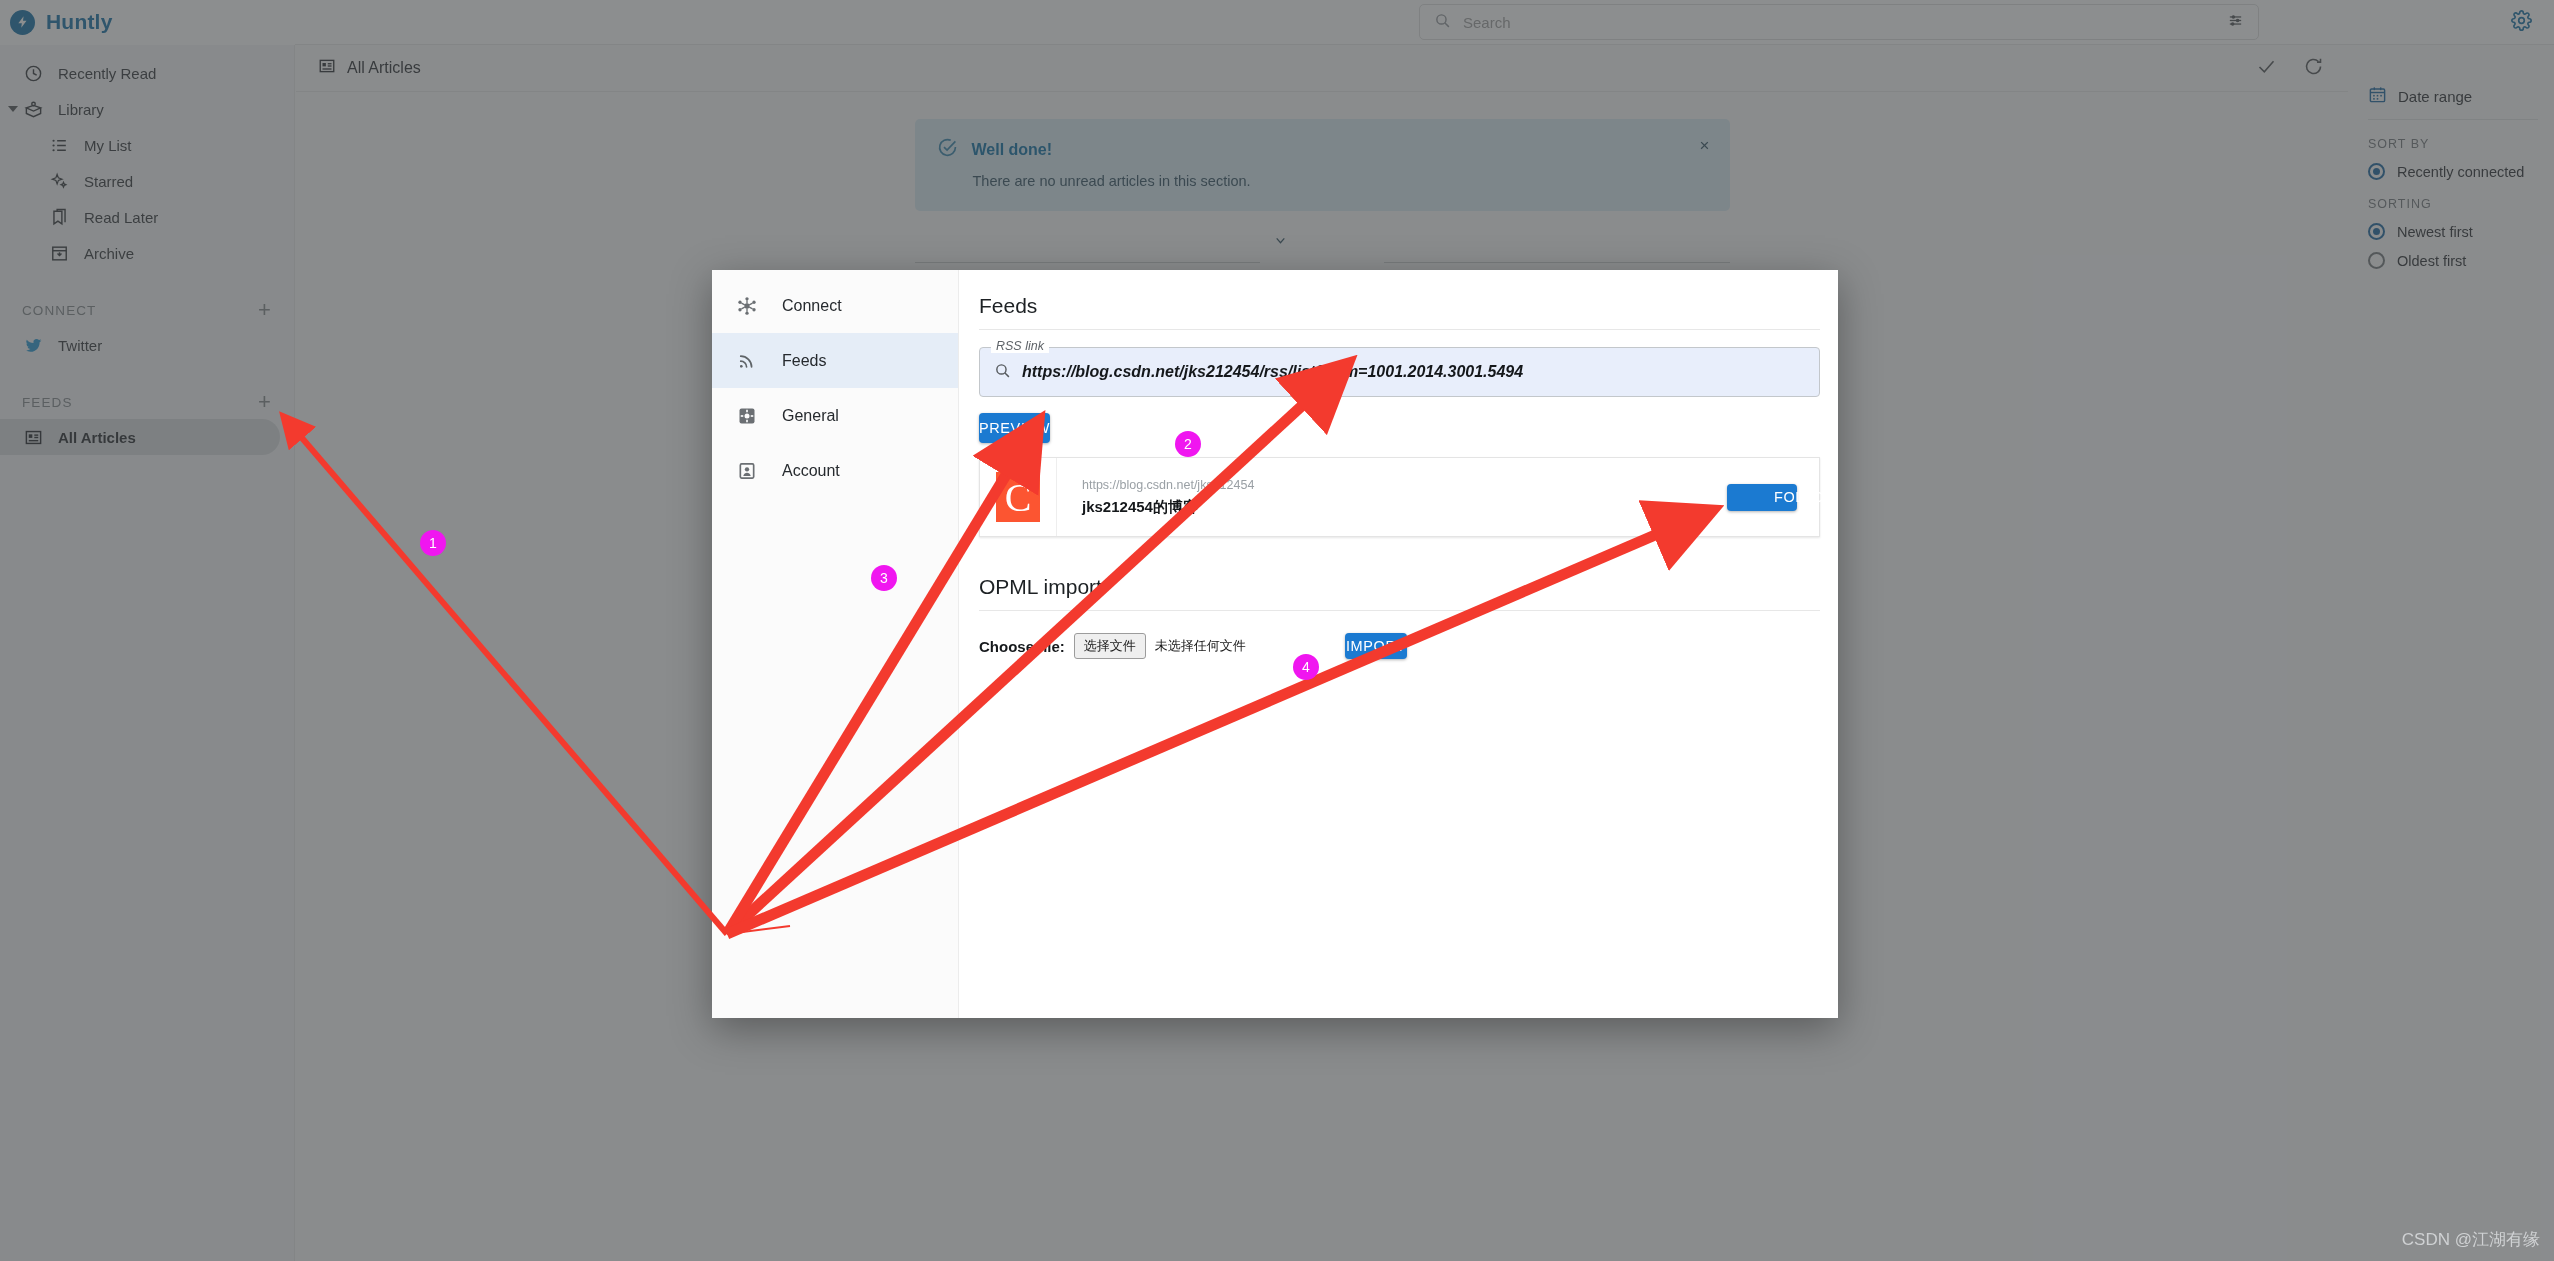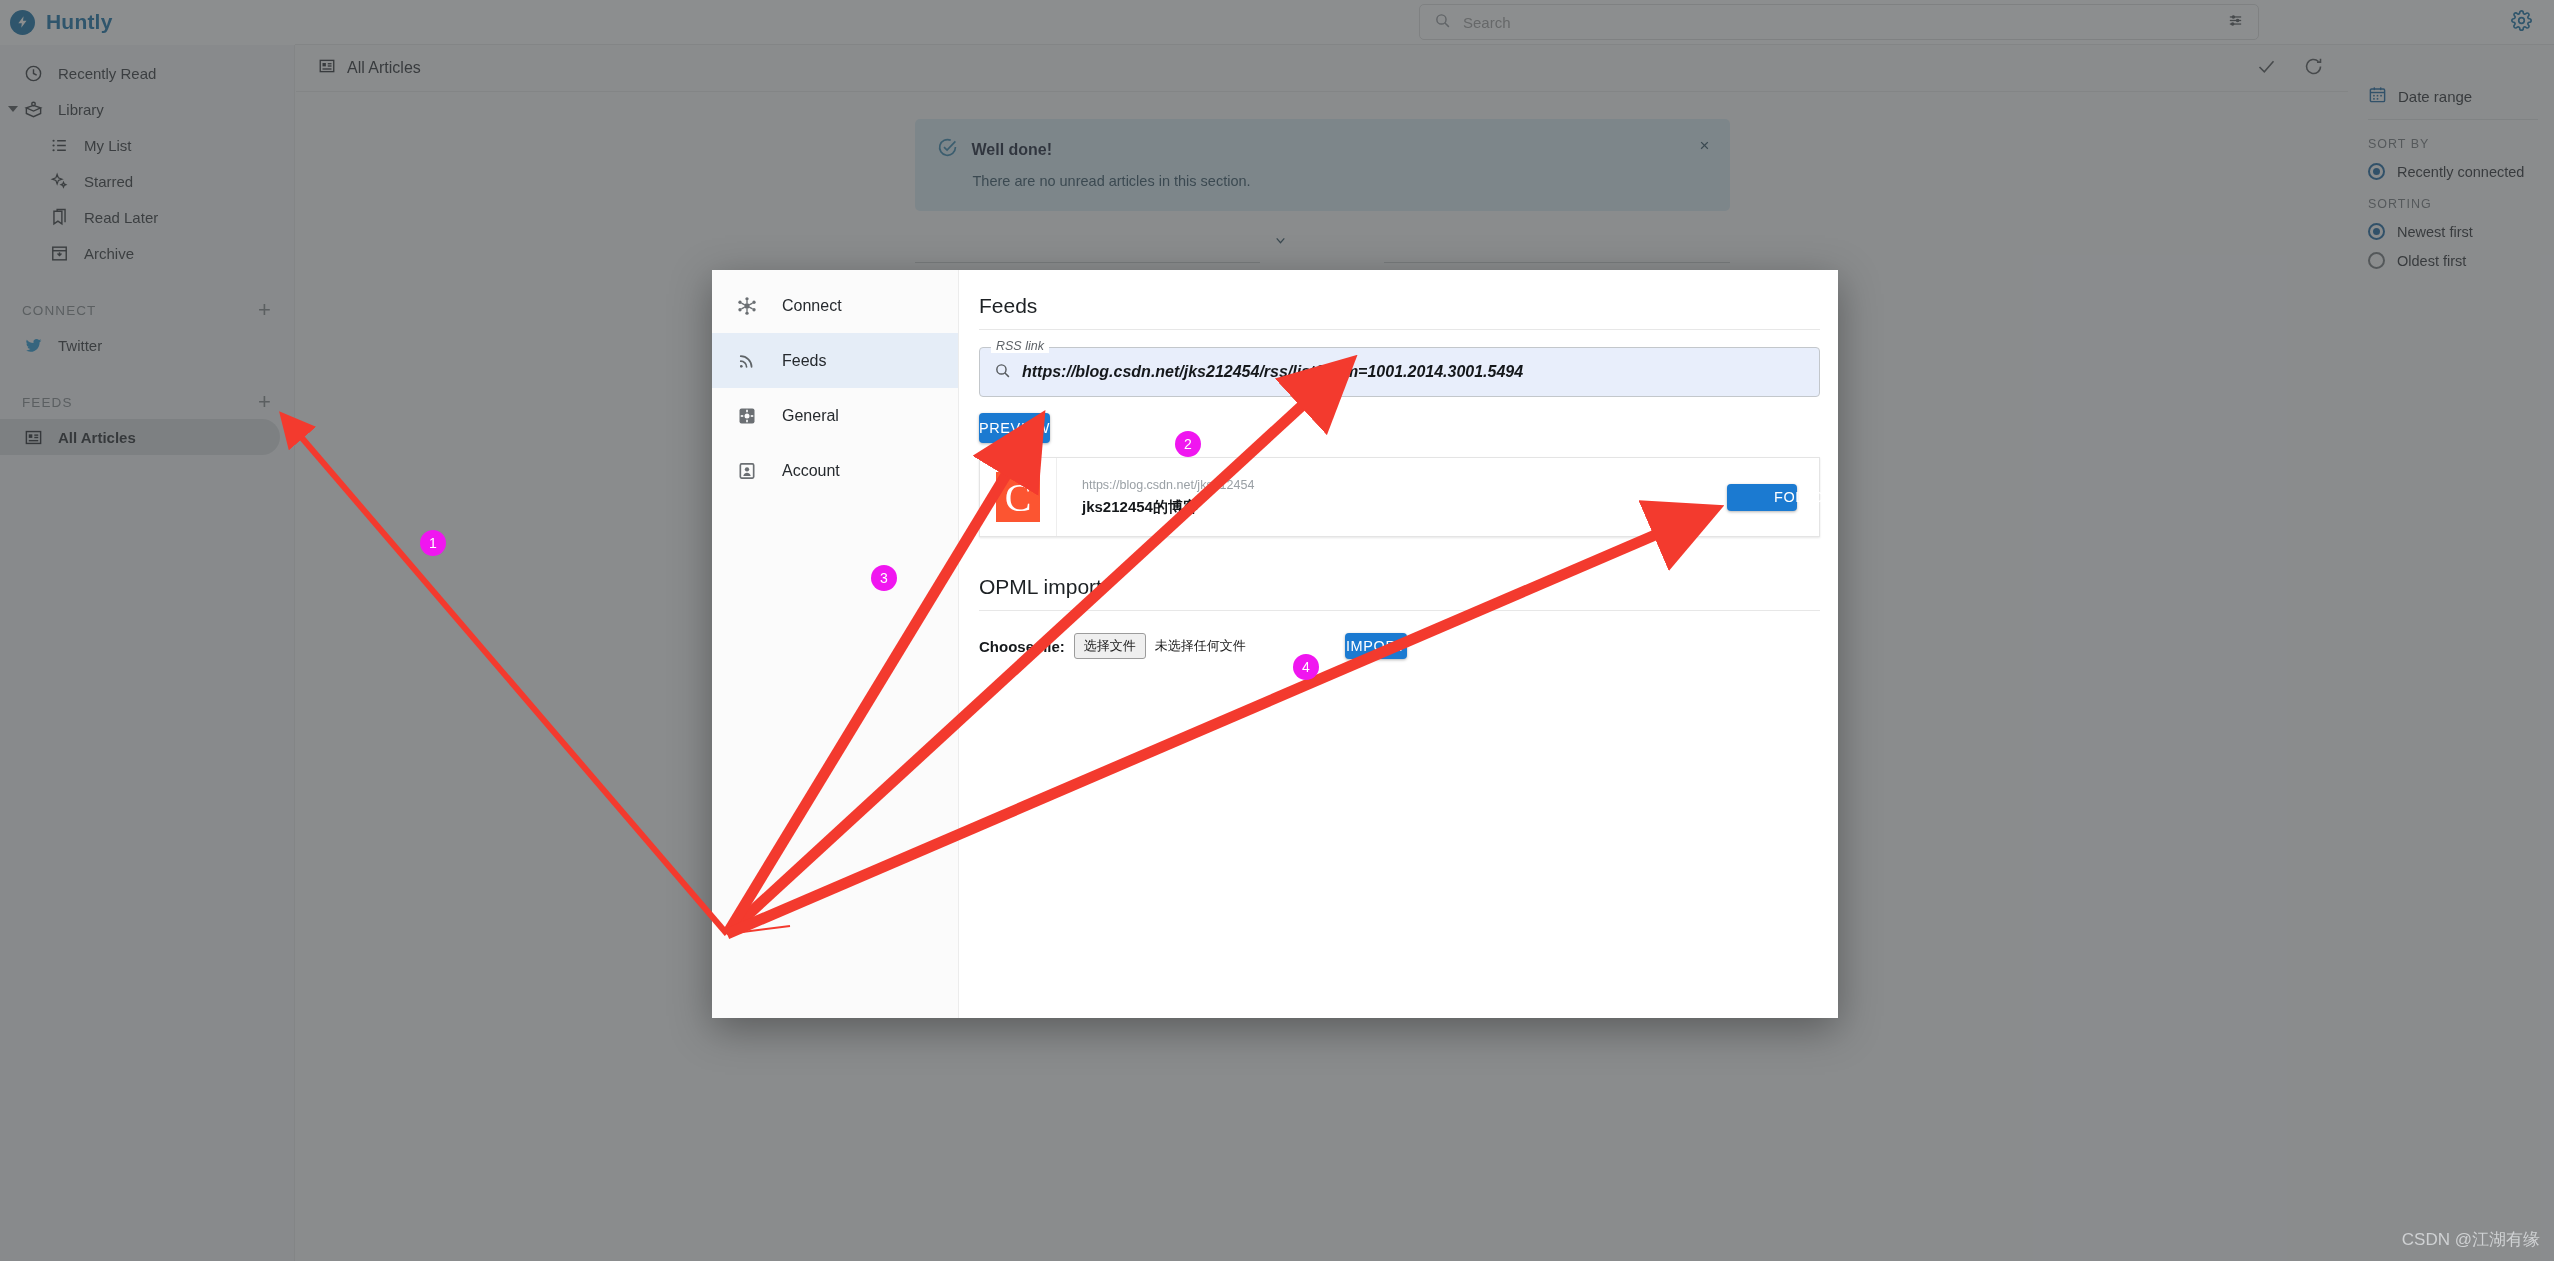--- a/index.html
+++ b/index.html
@@ -73,21 +73,21 @@
     padding: 0 24px 0 22px; border-bottom: 1px solid #e6e7e8;
   }
   .main-title { display: flex; align-items: center; gap: 11px; font-size: 16px; color: #23262a; }
   .main-head-icons { display: flex; align-items: center; gap: 26px; }
 
   .content { padding-top: 27px; display: flex; flex-direction: column; align-items: center; }
   .toast {
     width: 815px; background: #d7e9f2; border-radius: 5px; padding: 18px 24px 22px 22px;
     position: relative;
   }
-  .toast-title { display: flex; align-items: center; gap: 14px; font-size: 16px; font-weight: bold; color: #0f172a; }
+  .toast-title { display: flex; align-items: center; gap: 14px; font-size: 16px; font-weight: bold; color: #0369a1; }
   .toast-body { font-size: 14.5px; color: #2b4b5c; margin-top: 11px; margin-left: 36px; }
   .toast-close { position: absolute; right: 20px; top: 17px; font-size: 17px; color: #2b4b5c; cursor: pointer; }
 
   .divider-row {
     width: 815px; display: flex; align-items: center; gap: 14px; margin-top: 22px;
     color: #2b4b5c; font-size: 15px; font-weight: bold;
   }
   .divider-row .ln { flex: 1; height: 1px; background: #c9ccce; }
   .divider-row .lbl { display: flex; align-items: flex-start; gap: 24px; cursor: pointer; flex-direction: column; }
 

